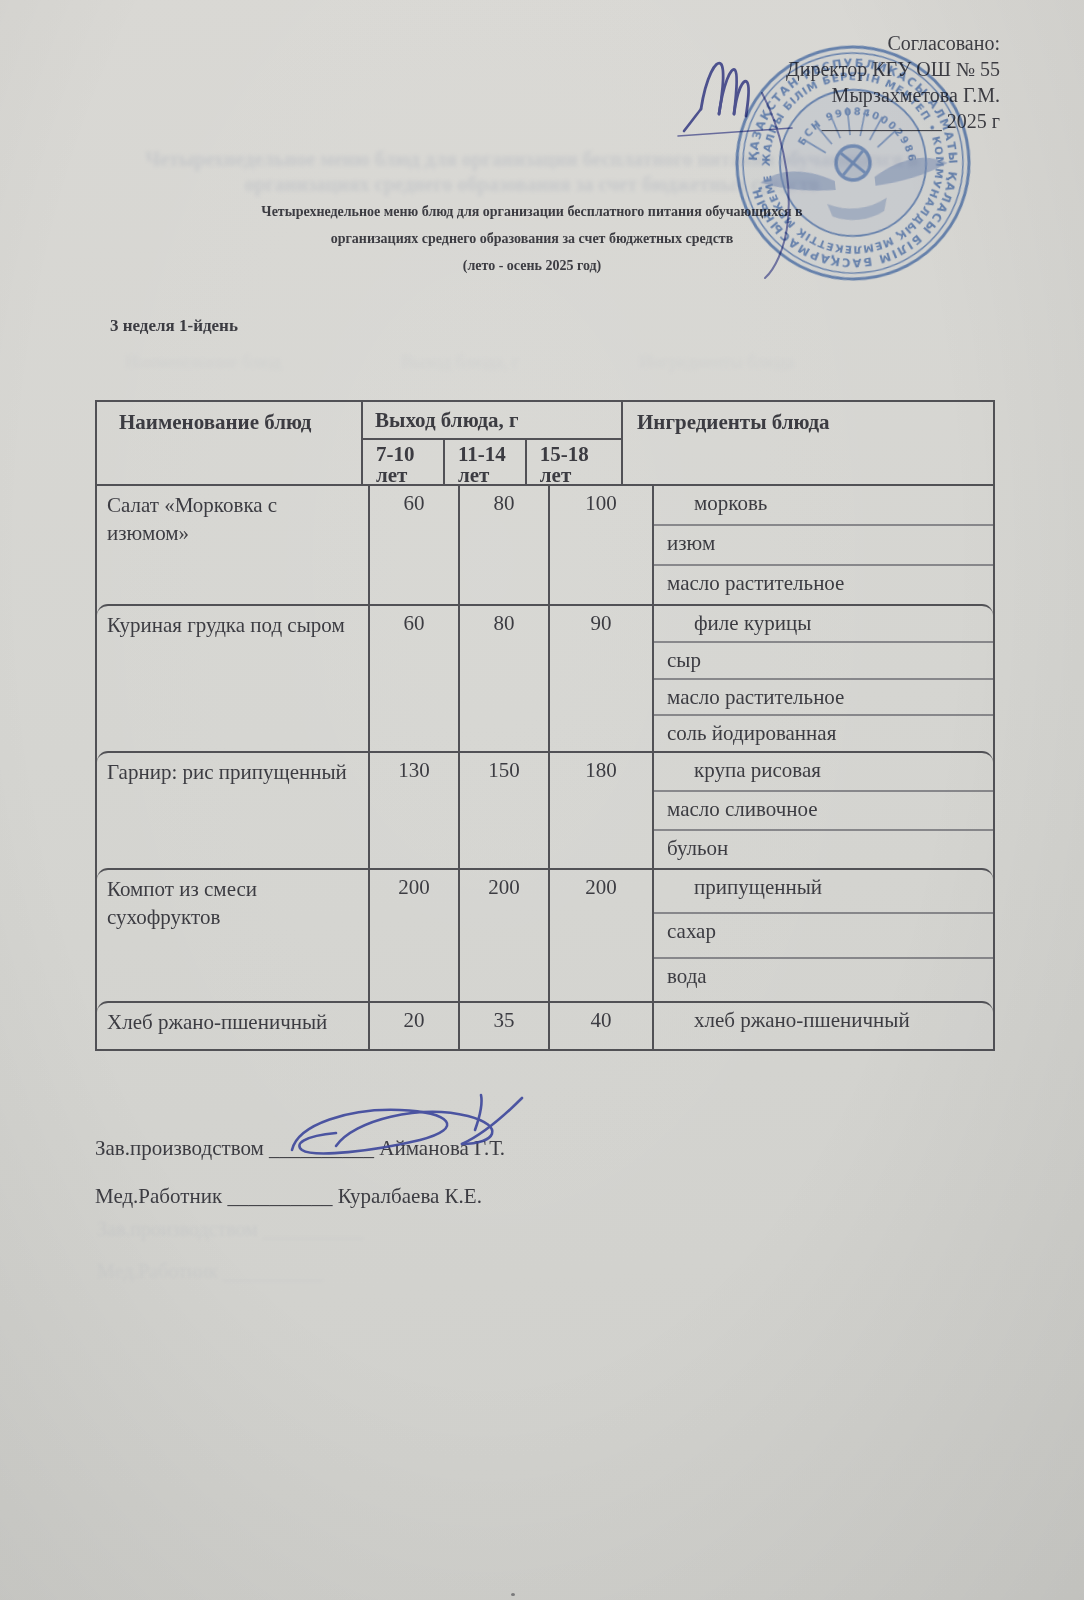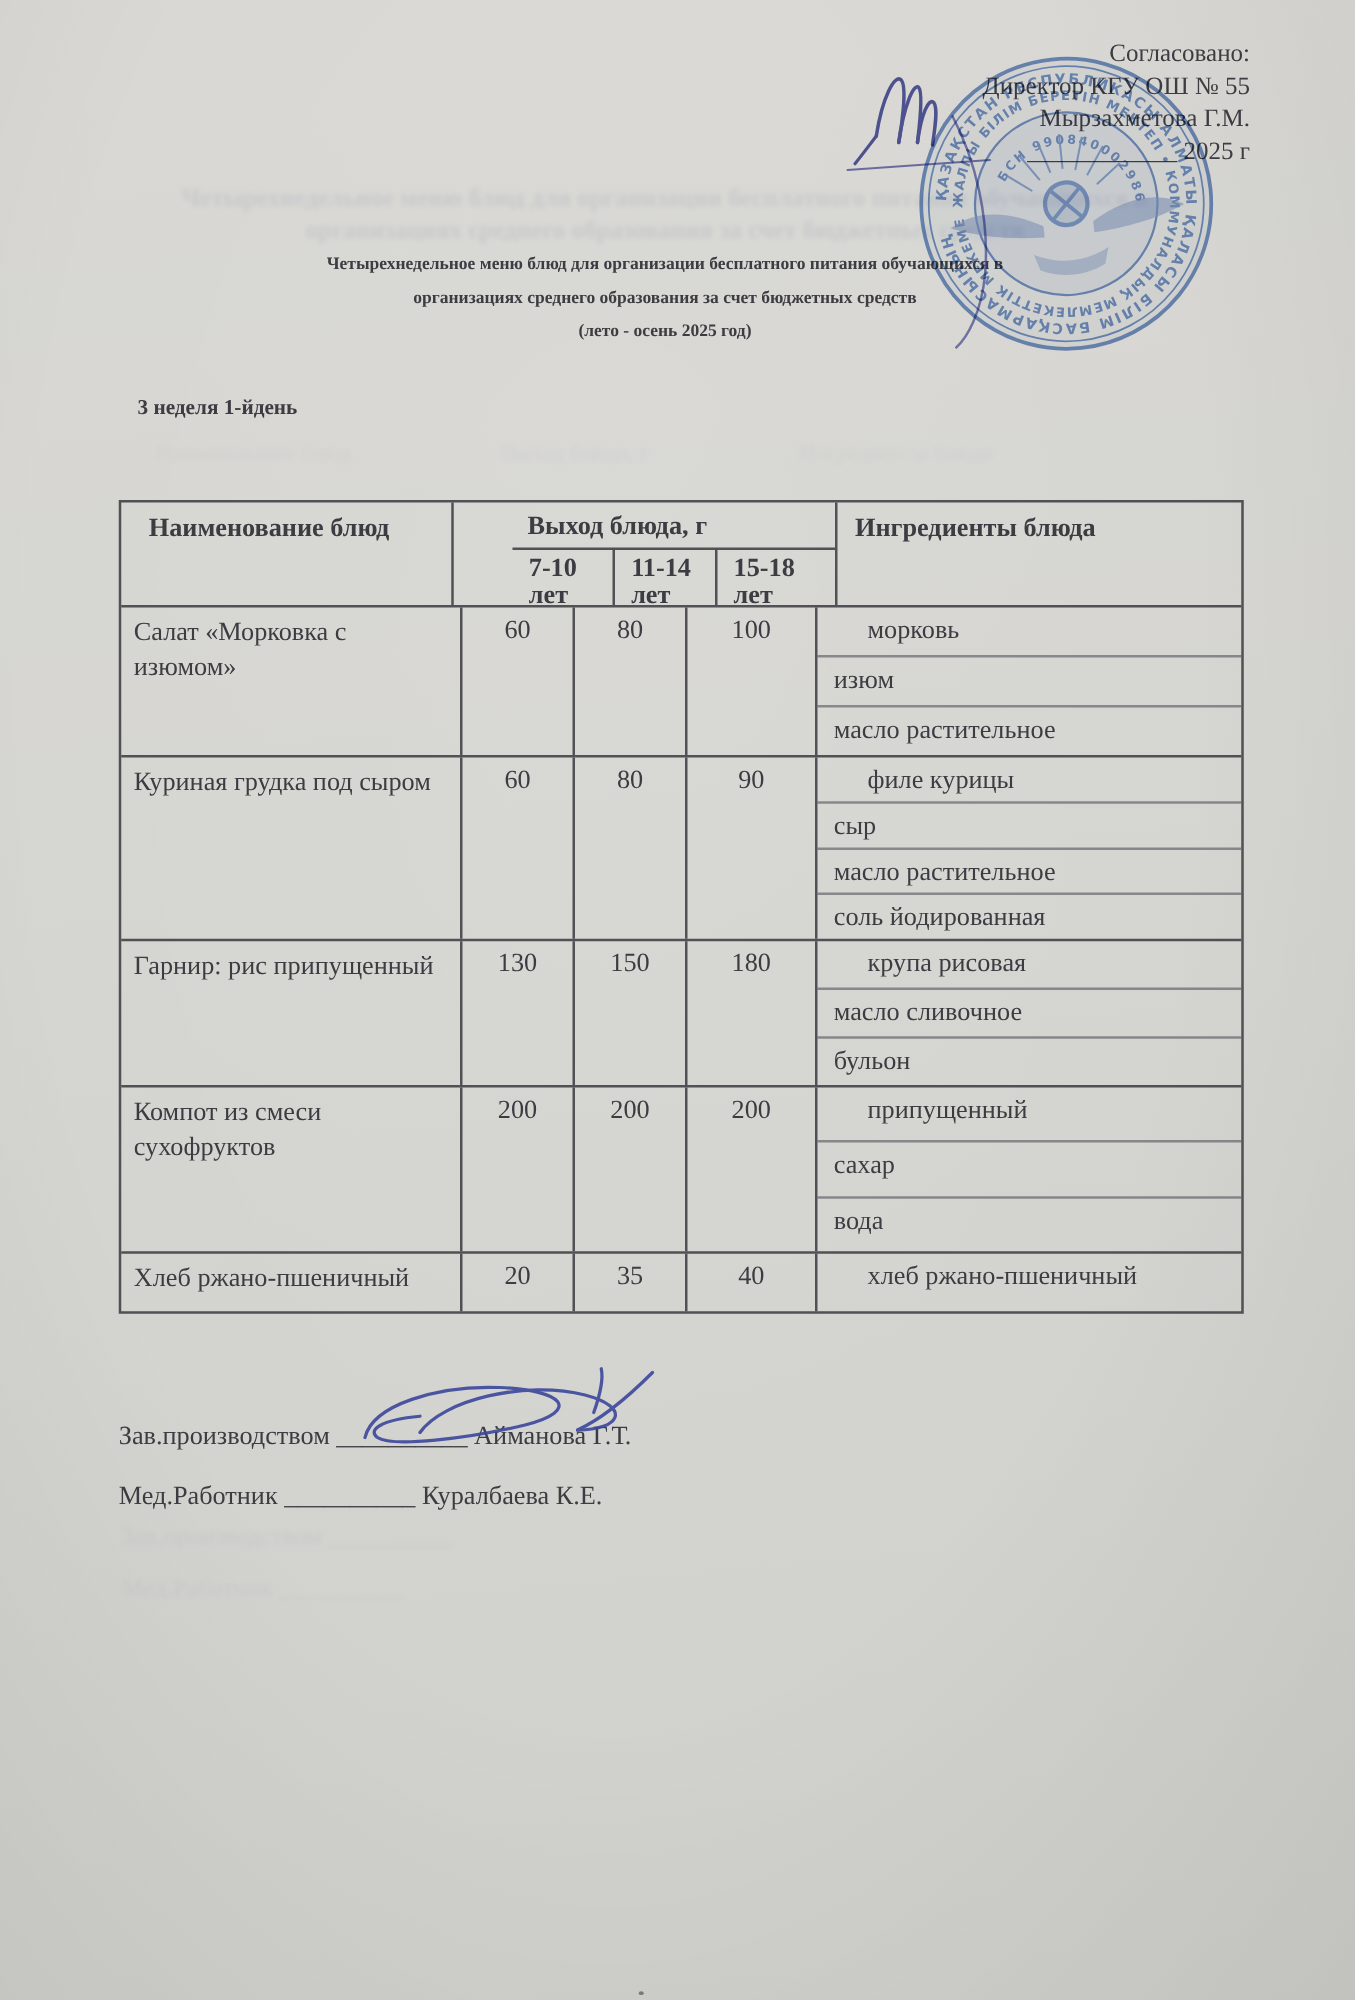--- a/index.html
+++ b/index.html
@@ -24,29 +24,29 @@
   .week-label{position:absolute;top:316px;left:110px;font-size:17px;font-weight:bold;z-index:2;}
   .ghost-band{position:absolute;top:352px;left:95px;width:900px;display:flex;gap:120px;
     font-size:18px;color:#8a94aa;opacity:.10;filter:blur(2px);z-index:1;padding-left:30px;}
   
   .menu-table{position:absolute;top:400px;left:95px;width:900px;z-index:2;
     border:2px solid rgba(58,58,64,.85);box-sizing:border-box;font-size:21px;background:rgba(255,255,255,0.02);}
   .menu-table *{box-sizing:border-box;}
   .thead{display:flex;border-bottom:2px solid rgba(58,58,64,.85);}
   .h-name{width:266px;border-right:2px solid rgba(58,58,64,.85);font-weight:bold;
     padding:8px 4px 0 22px;}
-  .h-mid{width:260px;border-right:2px solid rgba(58,58,64,.85);display:flex;flex-direction:column;margin-left:47px;}
+  .h-mid{width:260px;border-right:2px solid rgba(58,58,64,.85);display:flex;flex-direction:column;}
   .h-output{height:38px;border-bottom:2px solid rgba(58,58,64,.85);font-weight:bold;padding:6px 0 0 12px;}
   .h-ages{height:44px;display:flex;}
   .h-age{font-weight:bold;padding:4px 0 0 13px;line-height:21px;}
   .h-age.a1{width:90px;border-right:2px solid rgba(58,58,64,.85);}
   .h-age.a2{width:90px;border-right:2px solid rgba(58,58,64,.85);}
   .h-age.a3{width:104px;}
   .h-ing{flex:1;font-weight:bold;padding:8px 0 12px 14px;}
-  .trow{display:flex;}
+  .trow{display:flex;border-radius:11px;}
   .trow + .trow{border-top:2px solid rgba(58,58,64,.85);}
   .c-name{width:273px;border-right:2px solid rgba(58,58,64,.85);padding:5px 8px 0 10px;line-height:28px;}
   .c-val{width:90px;border-right:2px solid rgba(58,58,64,.85);text-align:center;padding-top:5px;}
   .c-val.v3{width:104px;}
   .c-ing{flex:1;display:flex;flex-direction:column;}
   .ing{flex:1;padding:5px 0 0 13px;border-top:2px solid rgba(84,84,92,.6);}
   .ing:first-child{border-top:none;padding-left:40px;}
   
   .sig-line{position:absolute;left:95px;font-size:21px;z-index:2;}
   .chef-line{top:1136px;}

